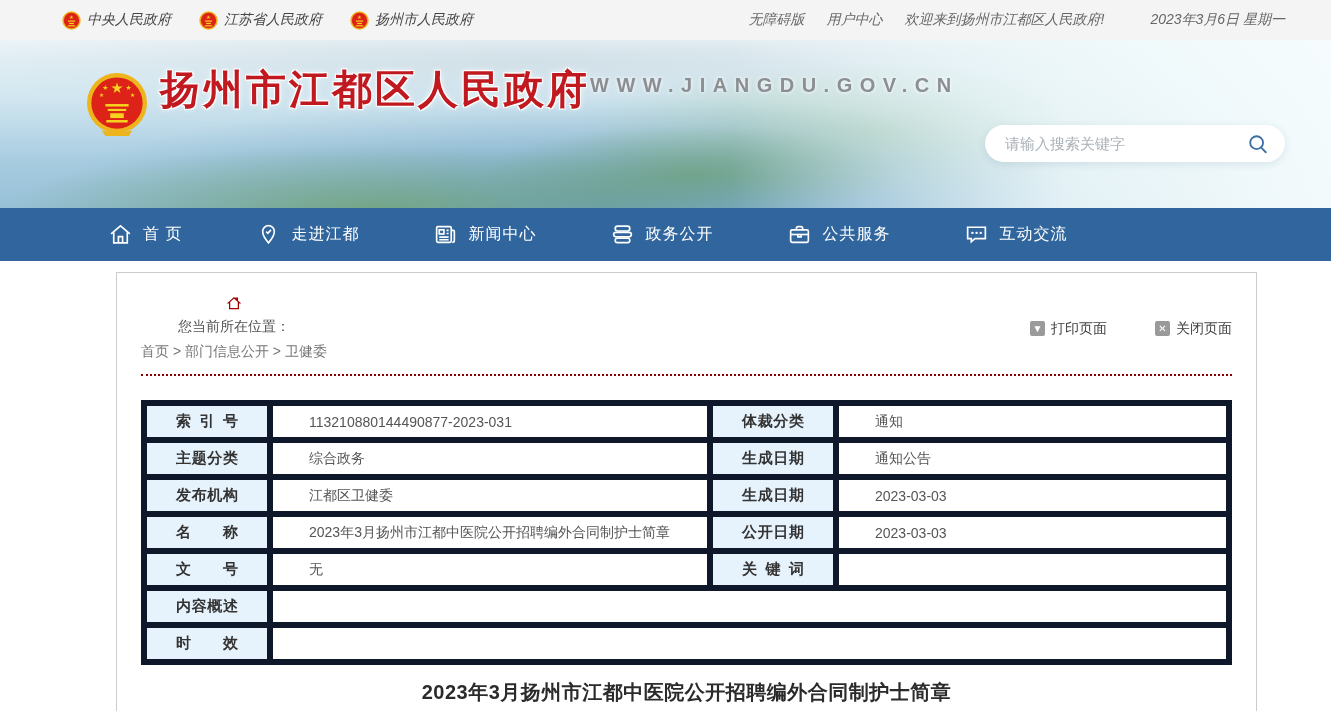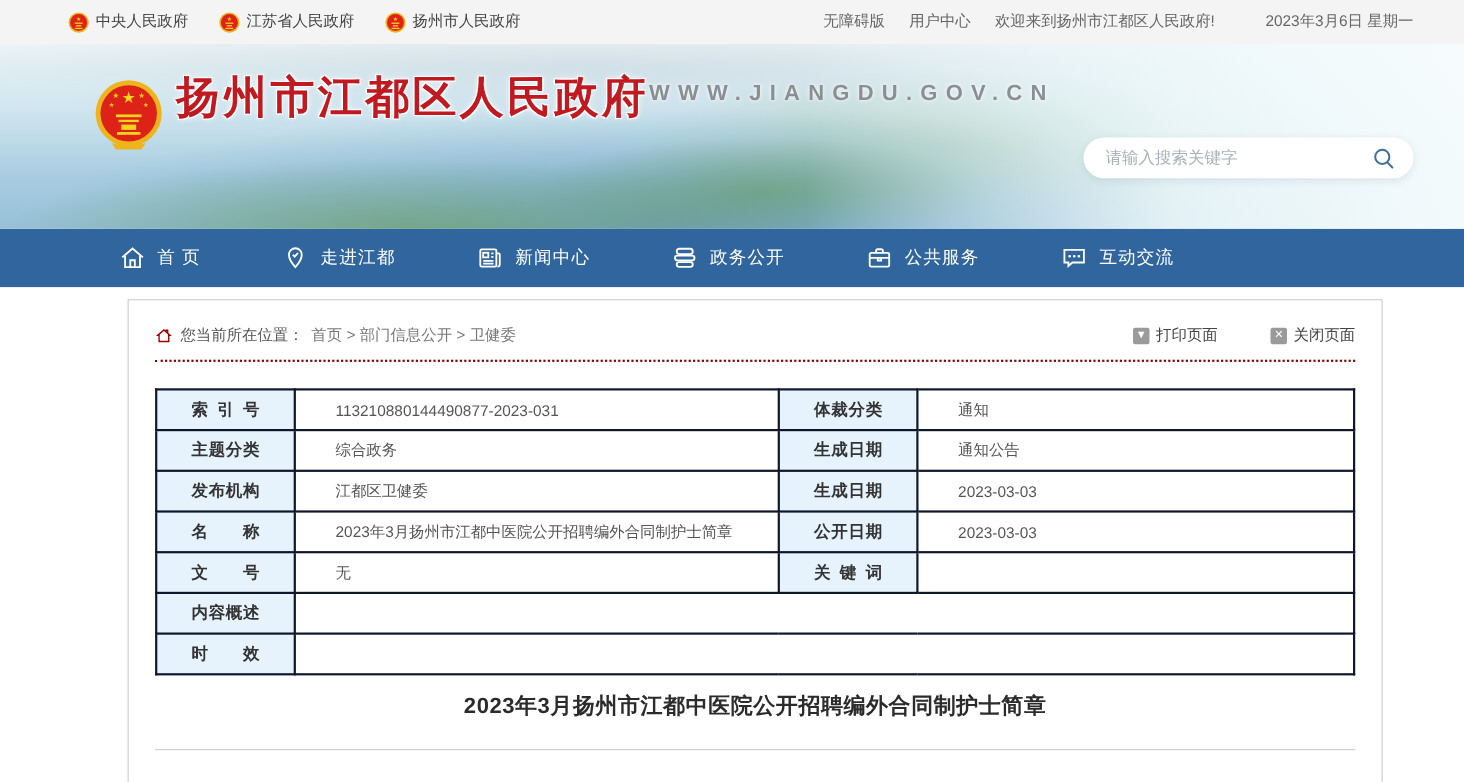--- a/index.html
+++ b/index.html
@@ -1,21 +1,21 @@
 <!DOCTYPE html>
 <html><head>
 <meta charset="utf-8">
 <style>
   * { margin:0; padding:0; box-sizing:border-box; }
   html,body { width:1331px; height:711px; overflow:hidden; background:#fff;
     font-family:"Liberation Sans","DejaVu Sans",sans-serif; }
 
   
   .topbar { height:40px; background:#f4f4f4; display:flex; align-items:center;
-    padding:0 46px 0 62px; font-size:14px; color:#555; }
+    padding:0 46px 0 62px; font-size:14px; color:#555;font-style:italic; }
   .topbar-left { display:flex; align-items:center; gap:28px; }
   .gov-link { display:flex; align-items:center; gap:6px; cursor:pointer; color:#444; }
   .gov-link svg { width:19px; height:19px; }
   .topbar-right { margin-left:auto; display:flex; align-items:center; gap:22px; color:#666; }
   .topbar-date { margin-left:24px; color:#666; }
 
   
   .banner { position:relative; height:168px;
     background:
       linear-gradient(90deg, rgba(255,255,255,0) 55%, rgba(238,248,250,.88) 80%, rgba(246,252,253,.97) 100%),
@@ -44,33 +44,33 @@
   
   .nav { height:53px; background:#30669d; display:flex; align-items:center; padding-left:108px; gap:74px; }
   .nav-item { display:flex; align-items:center; gap:10px; color:#fff; font-size:16px; cursor:pointer;
     letter-spacing:1px; white-space:nowrap; }
   .nav-item svg { width:25px; height:25px; }
 
   
   .panel { margin:11px auto 0 116px; width:1141px; height:470px; border:1px solid #ccc;
     padding:0 24px 40px 24px; background:#fff; }
   .crumb-row { display:flex; align-items:center; margin-top:23px; font-size:14px; }
-  .crumb-left { display:flex; align-items:center; gap:7px; color:#555; }
+  .crumb-left { display:flex; align-items:center; gap:7px; color:#555;flex-direction:column; }
   .crumb-left svg { width:16px; height:15px; }
   .crumb-links { color:#777; }
   .crumb-links span { cursor:pointer; }
   .crumb-right { margin-left:auto; display:flex; align-items:center; gap:48px; }
   .page-ctl { display:flex; align-items:center; gap:6px; font-size:14px; color:#444; cursor:pointer; }
   .ctl-ico { width:15px; height:15px; background:#9a9a9a; border-radius:2px; display:flex;
     align-items:center; justify-content:center; color:#fff; font-size:10px; line-height:1; }
   .dotted-sep { margin-top:13px; border-top:2px dotted #8b0000; height:0; }
 
   
   table.meta { width:100%; margin-top:24px; border-collapse:collapse; table-layout:fixed; }
-  table.meta td { border:2px solid #0f172a; height:37px; font-size:14px; color:#555; vertical-align:middle; }
+  table.meta td { border:6px solid #0f172a; height:37px; font-size:14px; color:#555; vertical-align:middle; }
   td.lbl { background:#e7f3fc; text-align:center; }
   .jlabel { display:inline-block; width:62px; text-align:justify; text-align-last:justify;
     font-size:15px; font-weight:bold; color:#333; }
   td.val { padding-left:36px; color:#555; }
   col.c-lbl { width:126px; } col.c-val1 { width:440px; } col.c-lbl2 { width:126px; }
 
   
   .article-title { margin-top:14px; text-align:center; font-size:20px; font-weight:bold; color:#2b2b2b;
     letter-spacing:.5px; }
   .title-rule { margin-top:26px; border-top:1px solid #ccc; }

